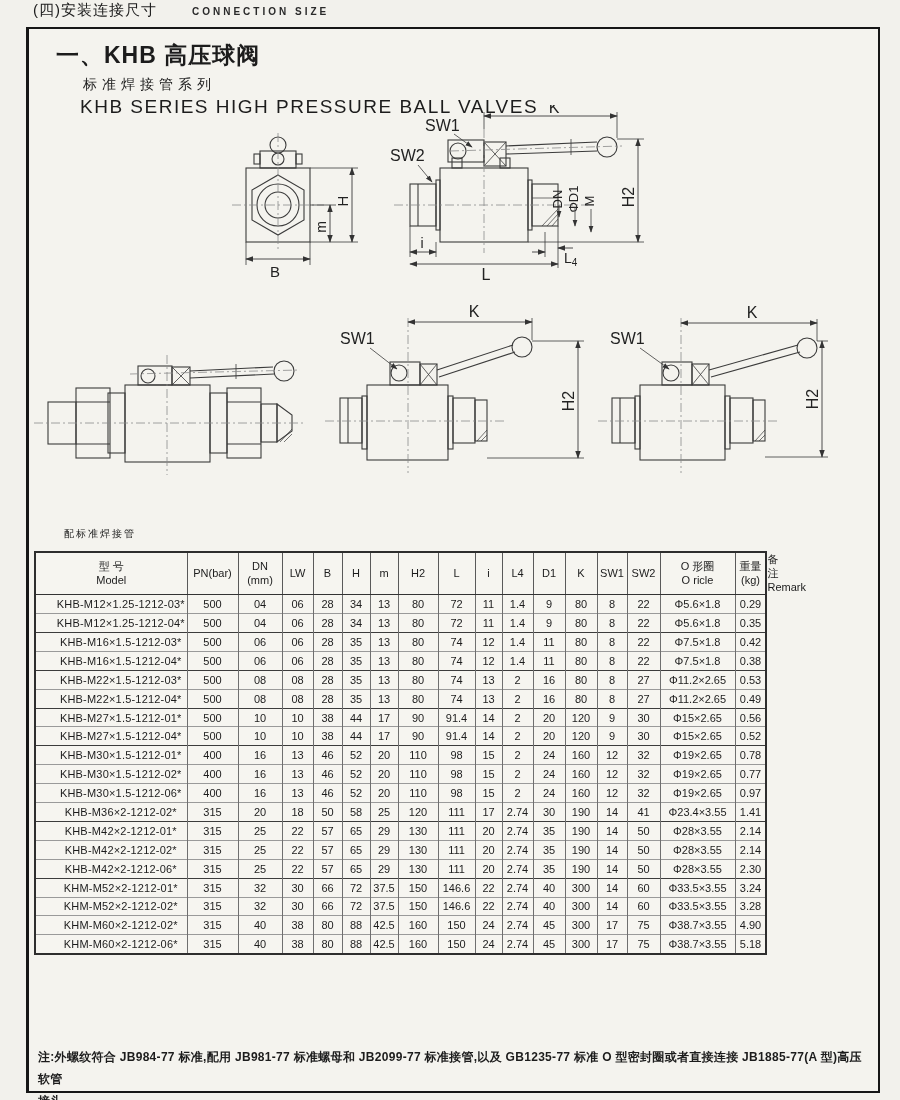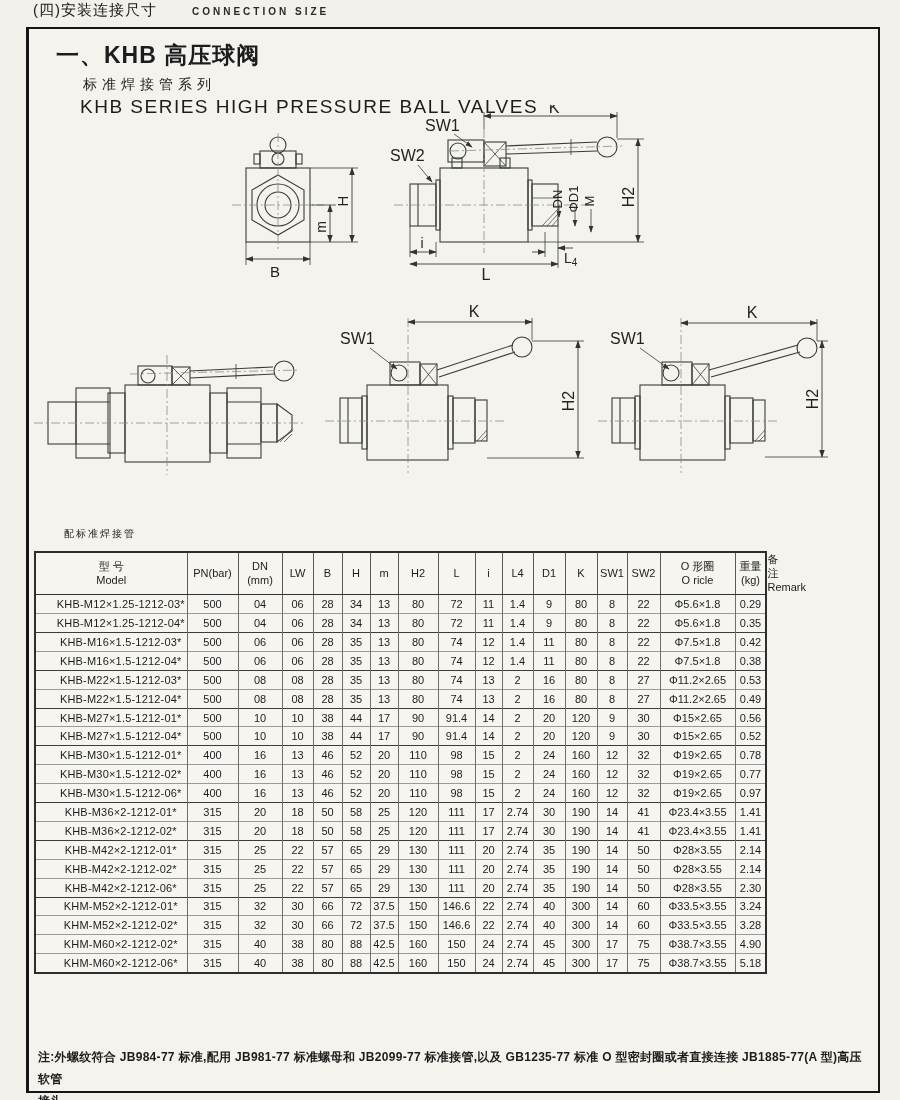--- a/index.html
+++ b/index.html
@@ -539,40 +539,20 @@
             <td class="c9">15</td>
             <td class="c10">2</td>
             <td class="c11">24</td>
             <td class="c12">160</td>
             <td class="c13">12</td>
             <td class="c14">32</td>
             <td class="c15">Φ19×2.65</td>
             <td class="c16">0.97</td>
             <td class="c17"></td>
           </tr>
-          <tr class="group-start">
-            <td class="c0">KHB-M36×2-1212-01*</td>
-            <td class="c1">315</td>
-            <td class="c2">20</td>
-            <td class="c3">18</td>
-            <td class="c4">50</td>
-            <td class="c5">58</td>
-            <td class="c6">25</td>
-            <td class="c7">120</td>
-            <td class="c8">111</td>
-            <td class="c9">17</td>
-            <td class="c10">2.74</td>
-            <td class="c11">30</td>
-            <td class="c12">190</td>
-            <td class="c13">14</td>
-            <td class="c14">41</td>
-            <td class="c15">Φ23.4×3.55</td>
-            <td class="c16">1.41</td>
-            <td class="c17"></td>
-          </tr>
           <tr>
             <td class="c0">KHB-M36×2-1212-02*</td>
             <td class="c1">315</td>
             <td class="c2">20</td>
             <td class="c3">18</td>
             <td class="c4">50</td>
             <td class="c5">58</td>
             <td class="c6">25</td>
             <td class="c7">120</td>
             <td class="c8">111</td>

